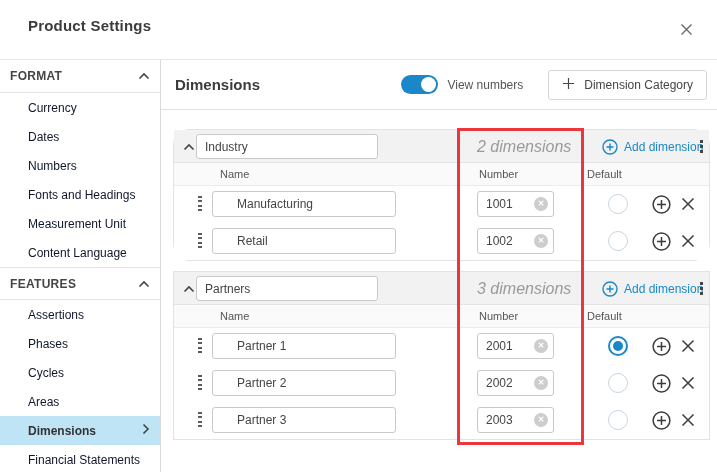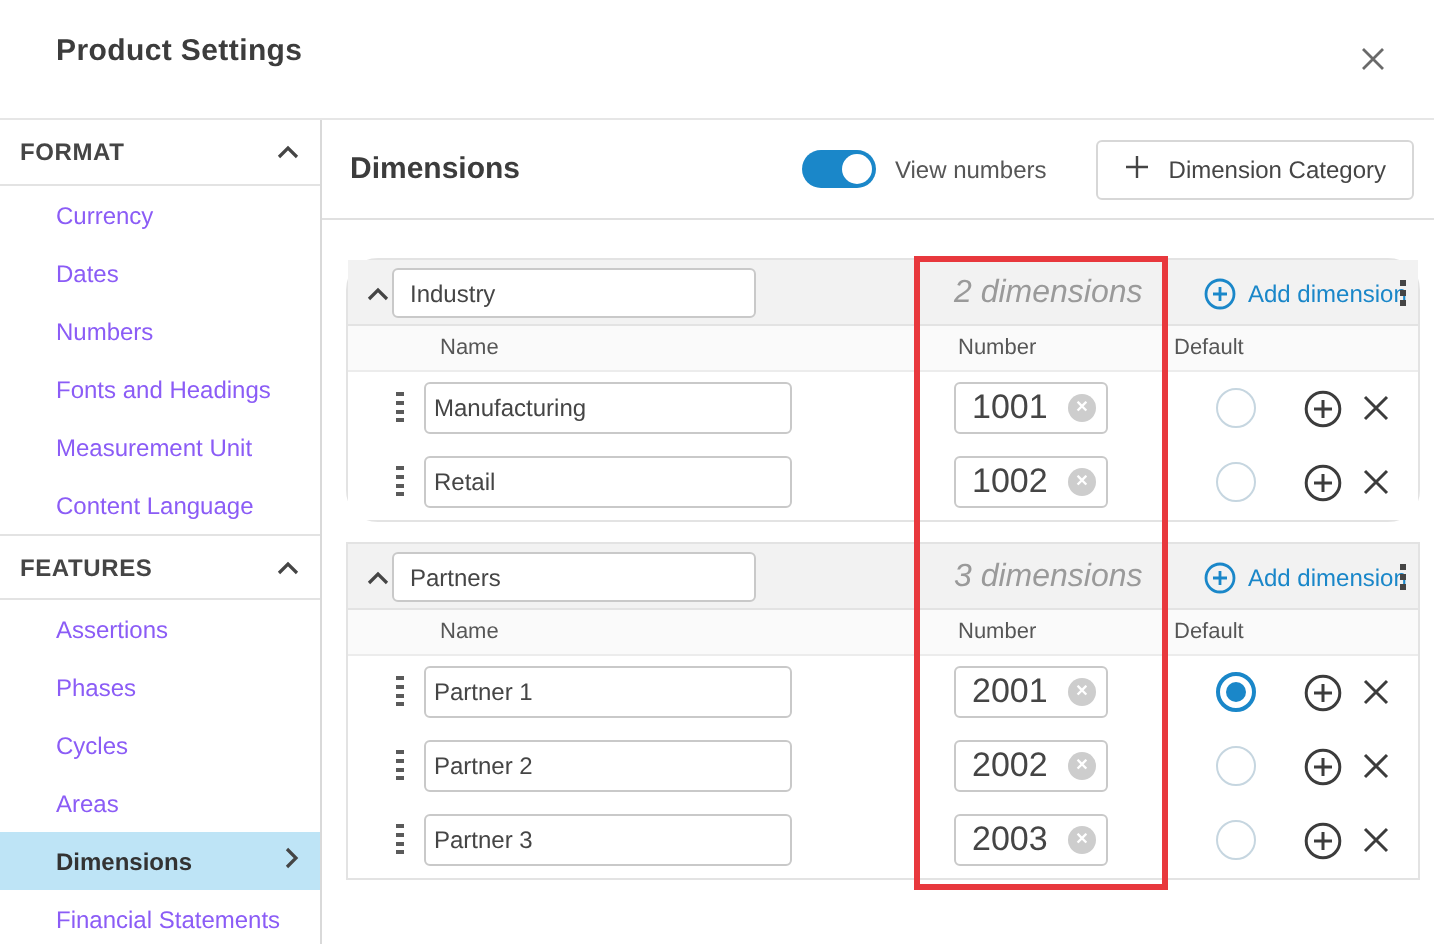--- a/index.html
+++ b/index.html
@@ -29,21 +29,21 @@
   }
   .side-section-head {
     height:33px; display:flex; align-items:center; padding:0 10px;
     font-size:12px; font-weight:700; color:#454545; letter-spacing:.3px;
     border-bottom:1px solid #e3e3e3;
   }
   .side-section-head.second { border-top:1px solid #e3e3e3; margin-top:0; }
   .side-section-head .spacer { flex:1; }
   .side-item {
     height:29px; display:flex; align-items:center; padding:0 10px 0 28px;
-    font-size:12px; color:#8b5cf6; cursor:pointer; white-space:nowrap;
+    font-size:12px; color:#0f172a; cursor:pointer; white-space:nowrap;
   }
   .side-item.selected {
     background:#bee4f6; color:#333; font-weight:700; padding-right:10px;
   }
   .side-item .spacer { flex:1; }
   .chev-svg { display:block; }
 
   
   .main { position:absolute; left:161px; top:60px; width:556px; height:412px; background:#fff; }
   .panel-header {
@@ -113,31 +113,31 @@
   .col-number { left:305px; }
   .col-default { left:413px; }
 
   .drow { position:relative; height:37px; background:#fff; }
   .drag {
     position:absolute; left:24px; top:10px; width:4px; height:17px; cursor:grab;
     background:repeating-linear-gradient(to bottom,#5a5a5a 0 2px,transparent 2px 4.4px);
   }
   .name-input {
     position:absolute; left:38px; top:5px; width:184px; height:26px;
-    border:1px solid #c9c9c9; border-radius:3px; padding:0 4px;
+    border:1px solid #c9c9c9; border-radius:3px; padding:0 24px;
     font-size:12px; color:#454545; font-family:"Liberation Sans", sans-serif;
     background:#fff; outline:none;
   }
   .num-wrap {
     position:absolute; left:303px; top:5px; width:77px; height:26px;
     border:1px solid #c9c9c9; border-radius:3px; background:#fff;
   }
   .num-input {
     position:absolute; left:0; top:0; width:52px; height:24px; border:none; outline:none;
-    padding:0 0 0 8px; font-size:17px; color:#454545;
+    padding:0 0 0 8px; font-size:12px; color:#454545;
     font-family:"Liberation Sans", sans-serif; background:transparent;
   }
   .num-clear {
     position:absolute; right:5px; top:5px; width:14px; height:14px; border-radius:50%;
     background:#cdcdcd; color:#fff; font-size:8px; line-height:14px; text-align:center;
     cursor:pointer; font-weight:700;
   }
   .radio {
     position:absolute; left:434px; top:8px; width:20px; height:20px; border-radius:50%;
     border:1px solid #c6d6e0; background:#fff; cursor:pointer;

